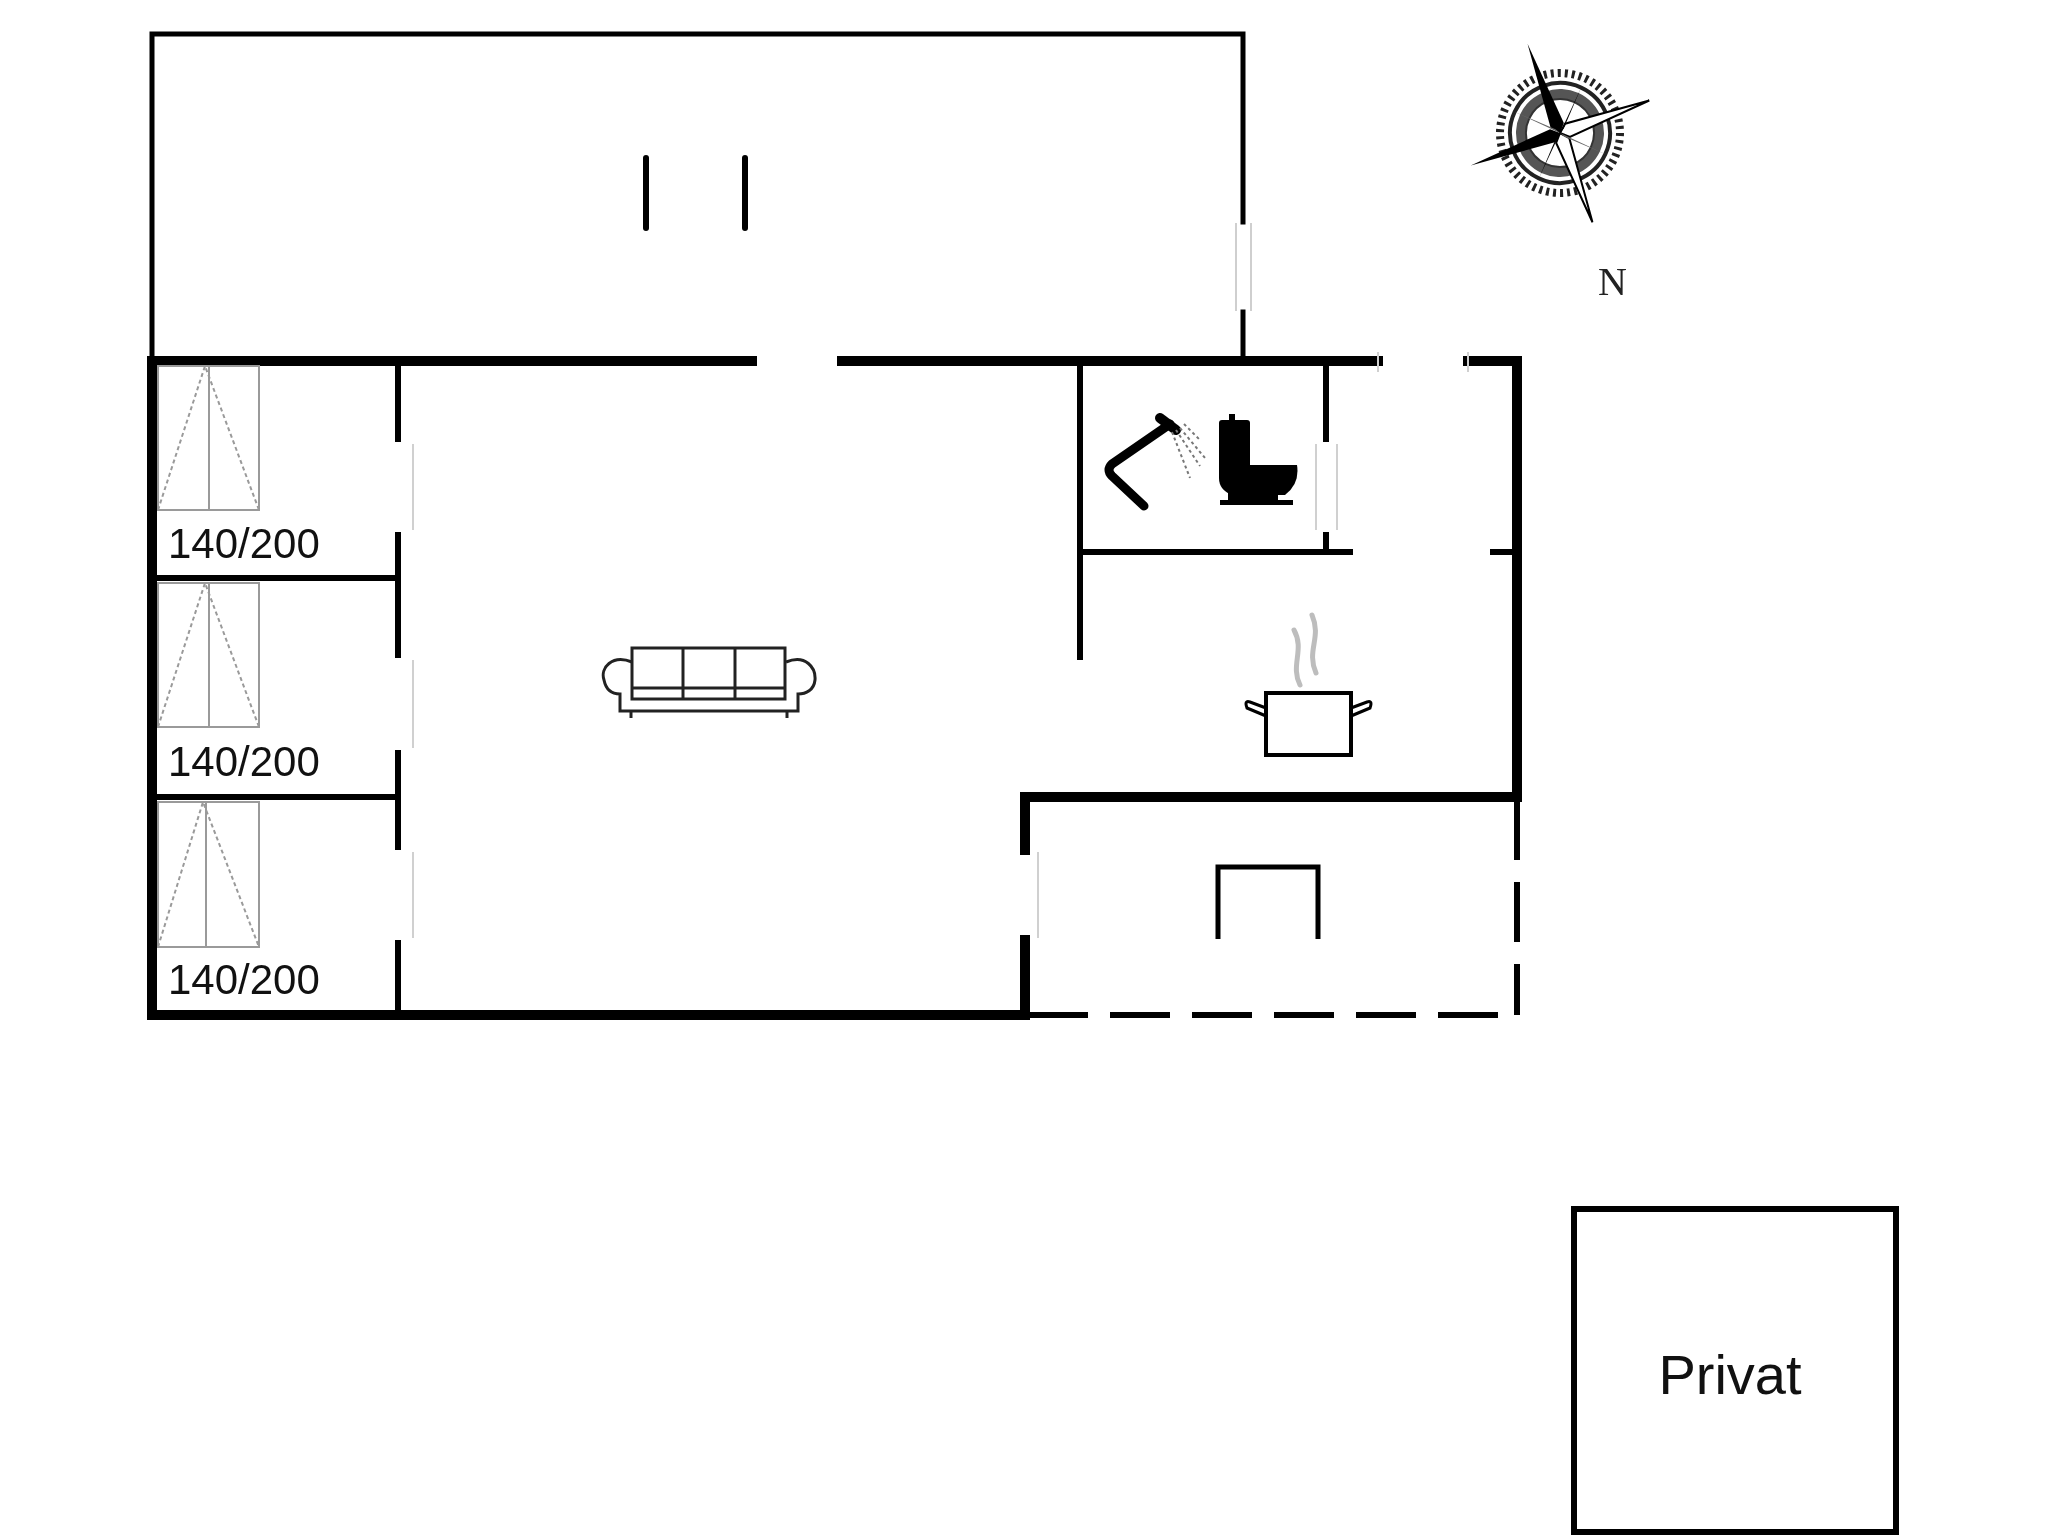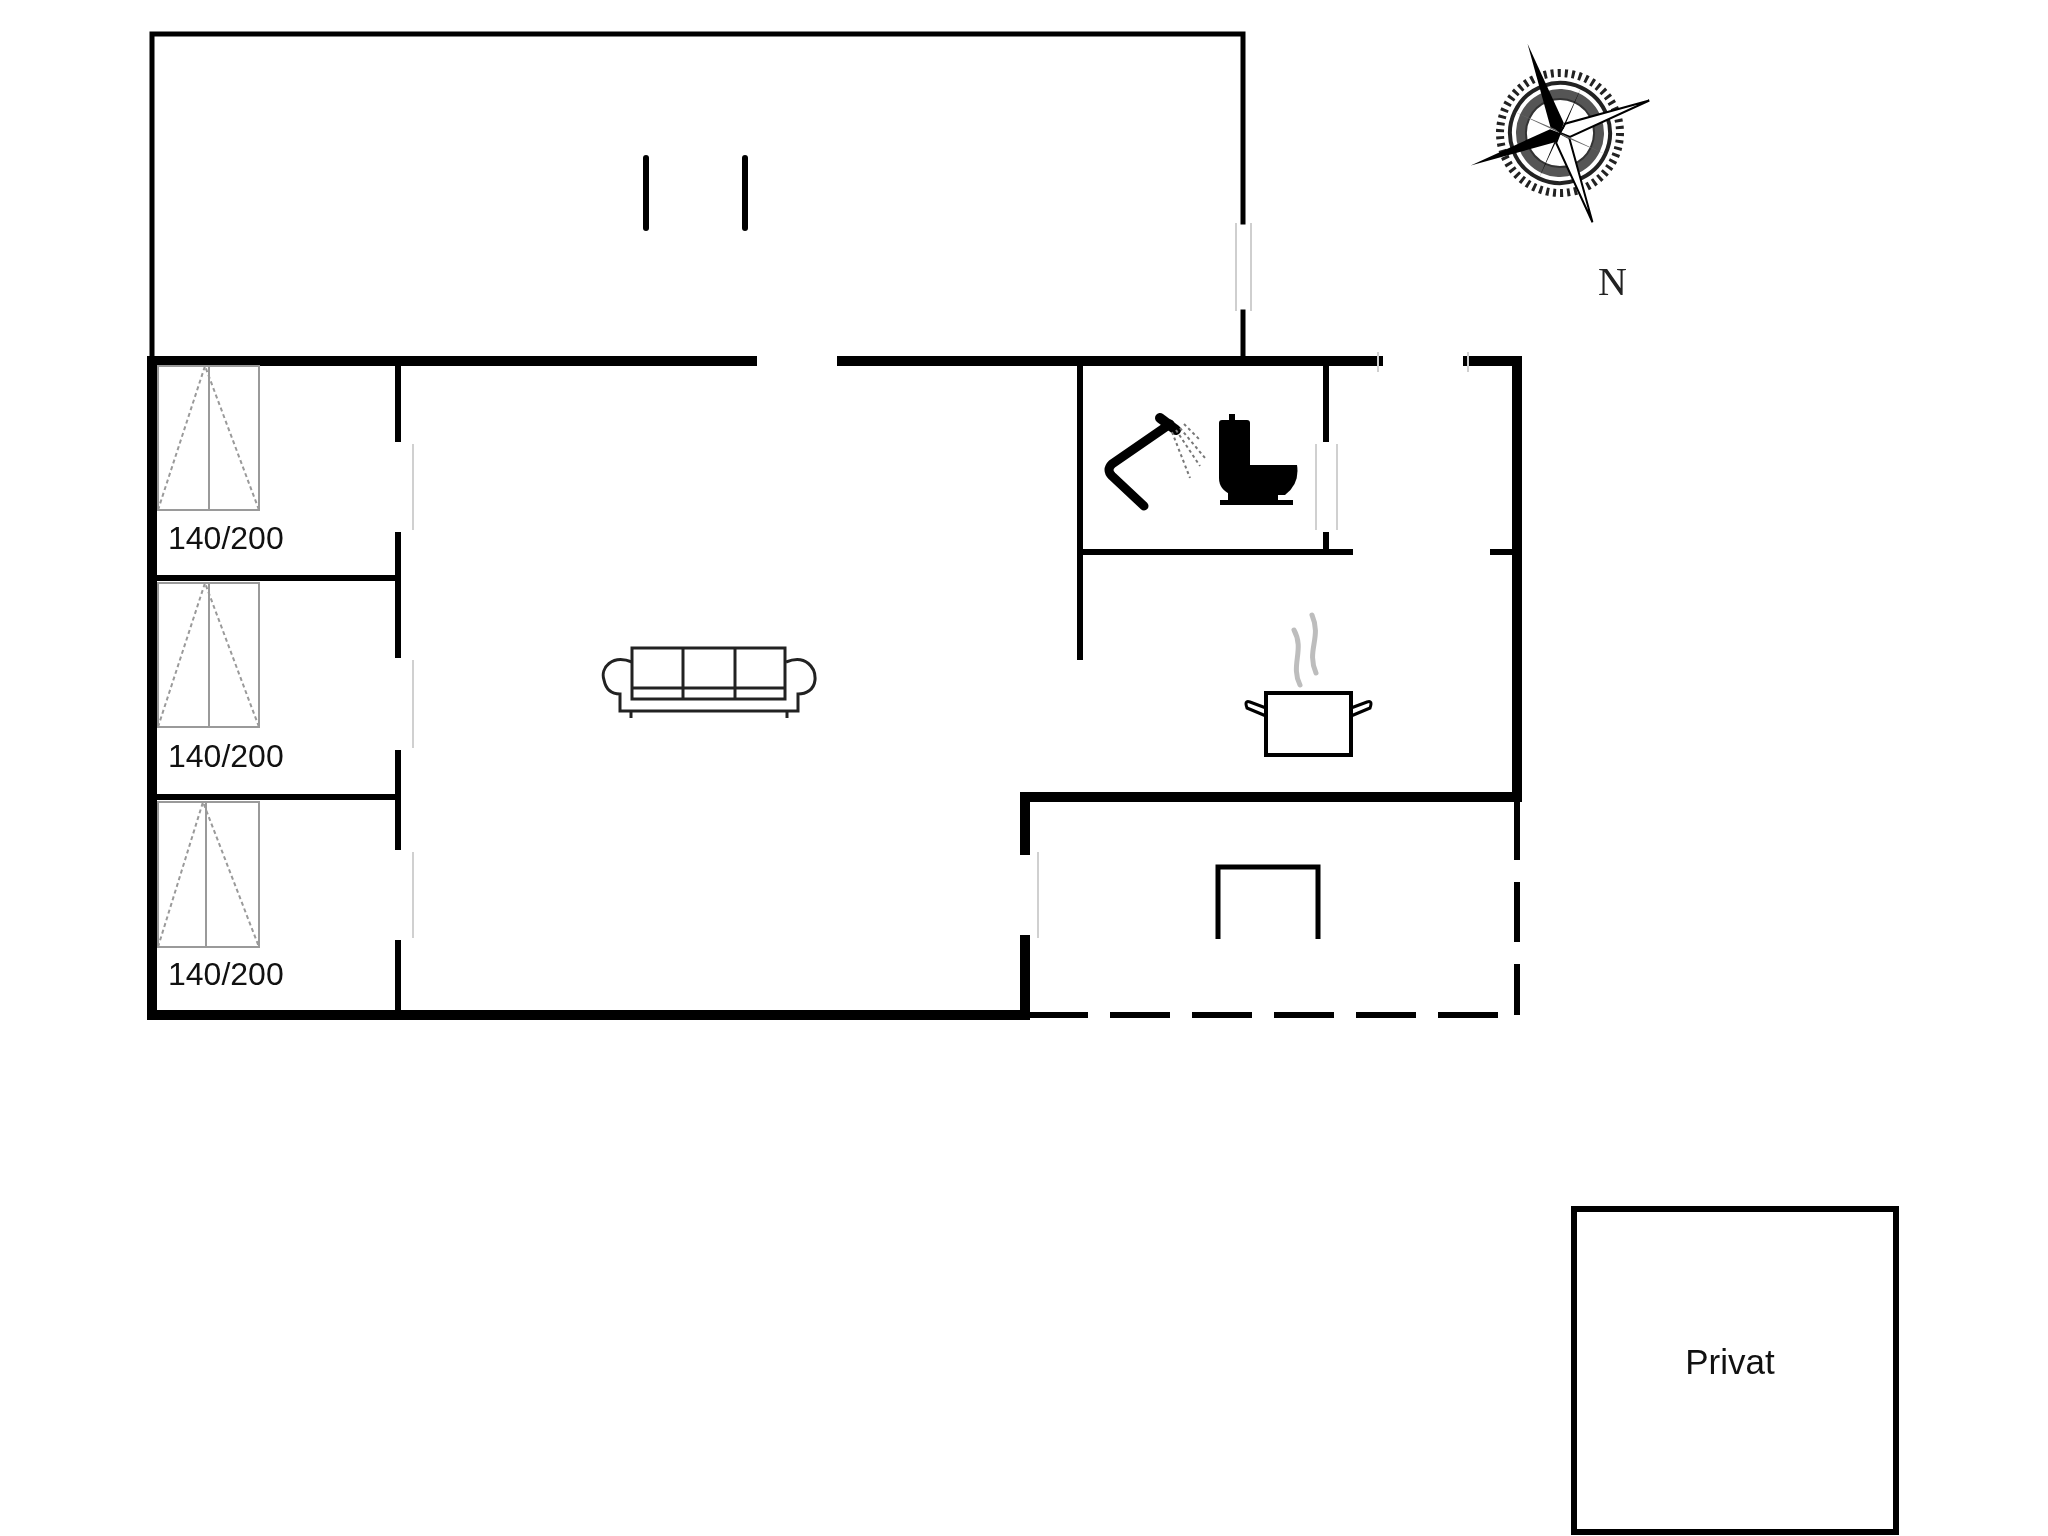--- a/index.html
+++ b/index.html
@@ -1,21 +1,21 @@
 <!DOCTYPE html>
 <html><head>
 <meta charset="utf-8">
 <style>
   html, body { margin:0; padding:0; background:#ffffff; }
   body { width:2048px; height:1536px; position:relative; overflow:hidden; font-family:"Liberation Sans", sans-serif; }
   #plan { position:absolute; left:0; top:0; width:2048px; height:1536px; }
   .lbl { position:absolute; color:#111111; font-family:"Liberation Sans", sans-serif; white-space:nowrap; }
-  .bed-lbl { font-size:32px; }
+  .bed-lbl { font-size:42px; }
   .north-lbl { font-family:"Liberation Serif", serif; font-size:40px; color:#222222; }
-  .privat-lbl { font-size:35px; transform:translateX(-50%); }
+  .privat-lbl { font-size:56px; transform:translateX(-50%); }
 </style>
 </head>
 <body>
 
 <svg id="plan" viewBox="0 0 2048 1536" xmlns="http://www.w3.org/2000/svg">
 
   <g stroke="#000" fill="none" stroke-width="5" stroke-linecap="square">
     <polyline points="152,361 152,34 1243,34 1243,222"></polyline>
     <line x1="1243" y1="312" x2="1243" y2="361"></line>
 

